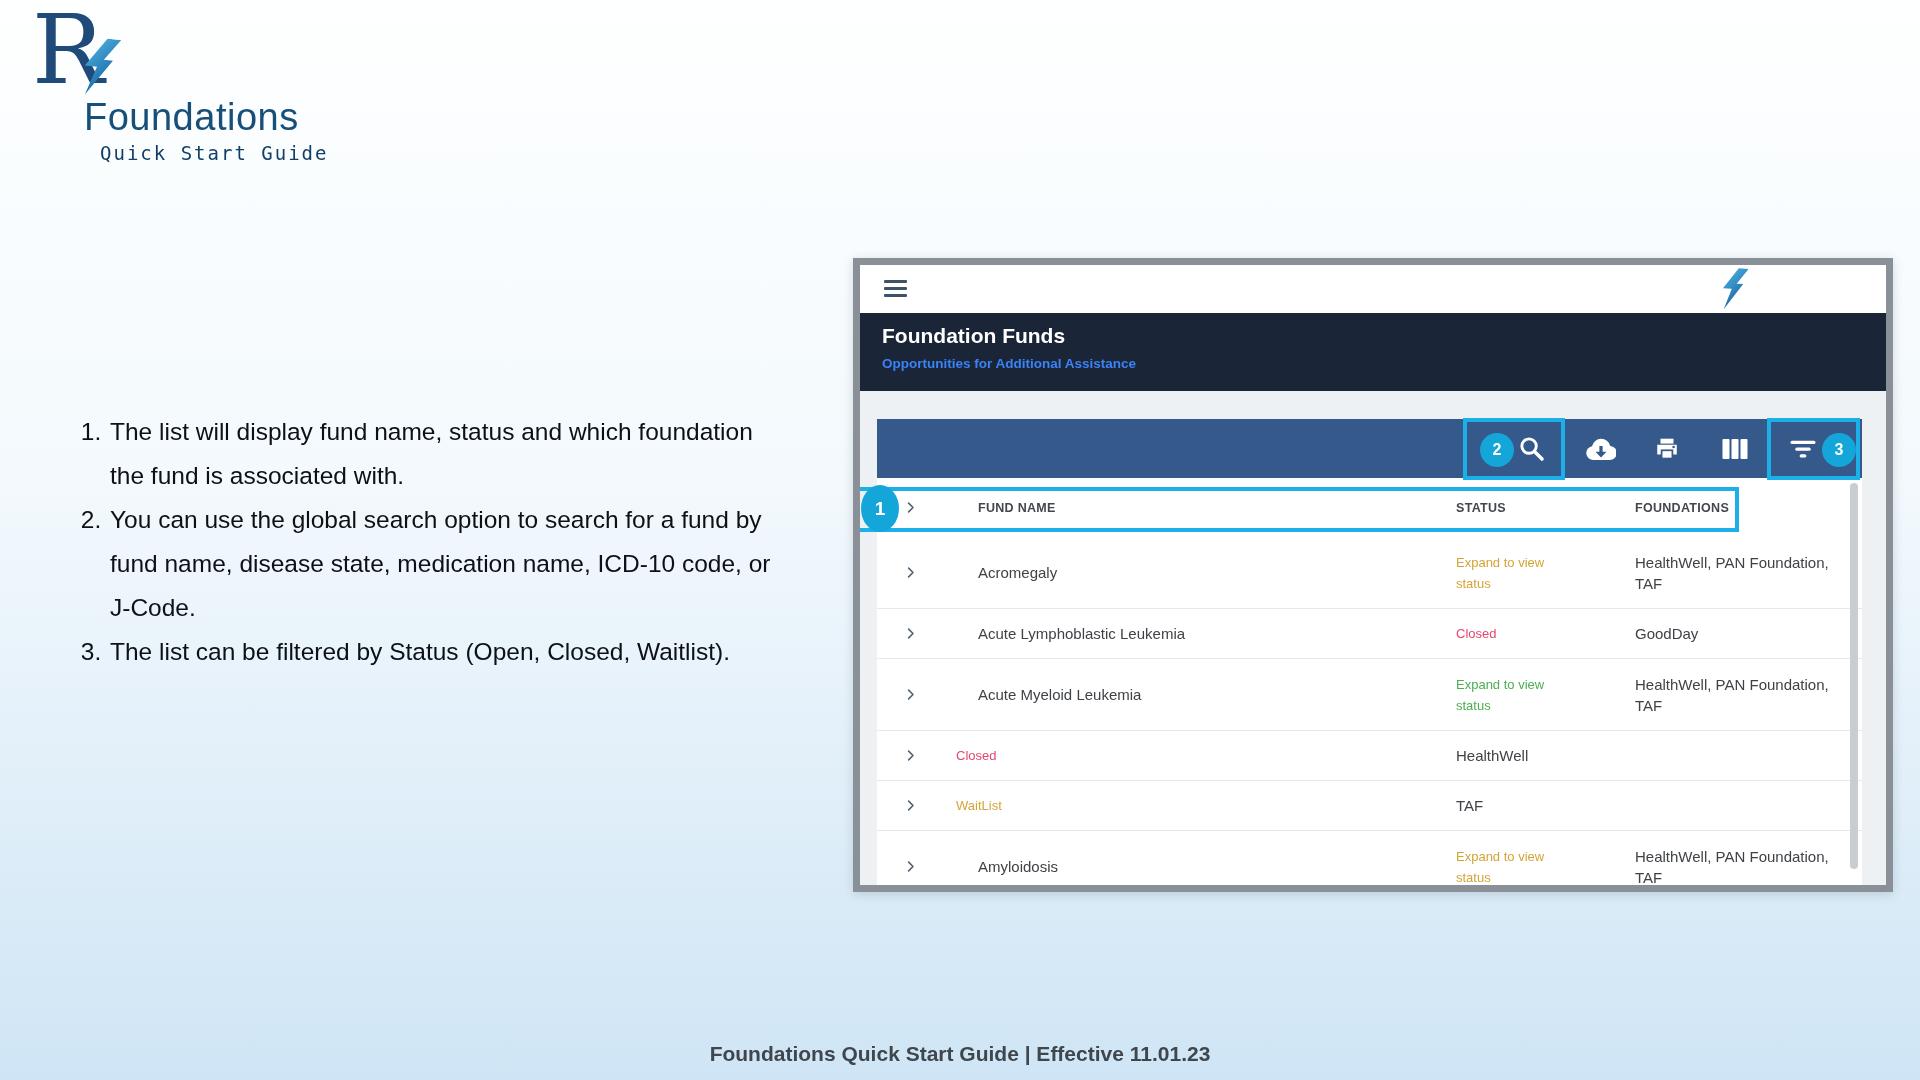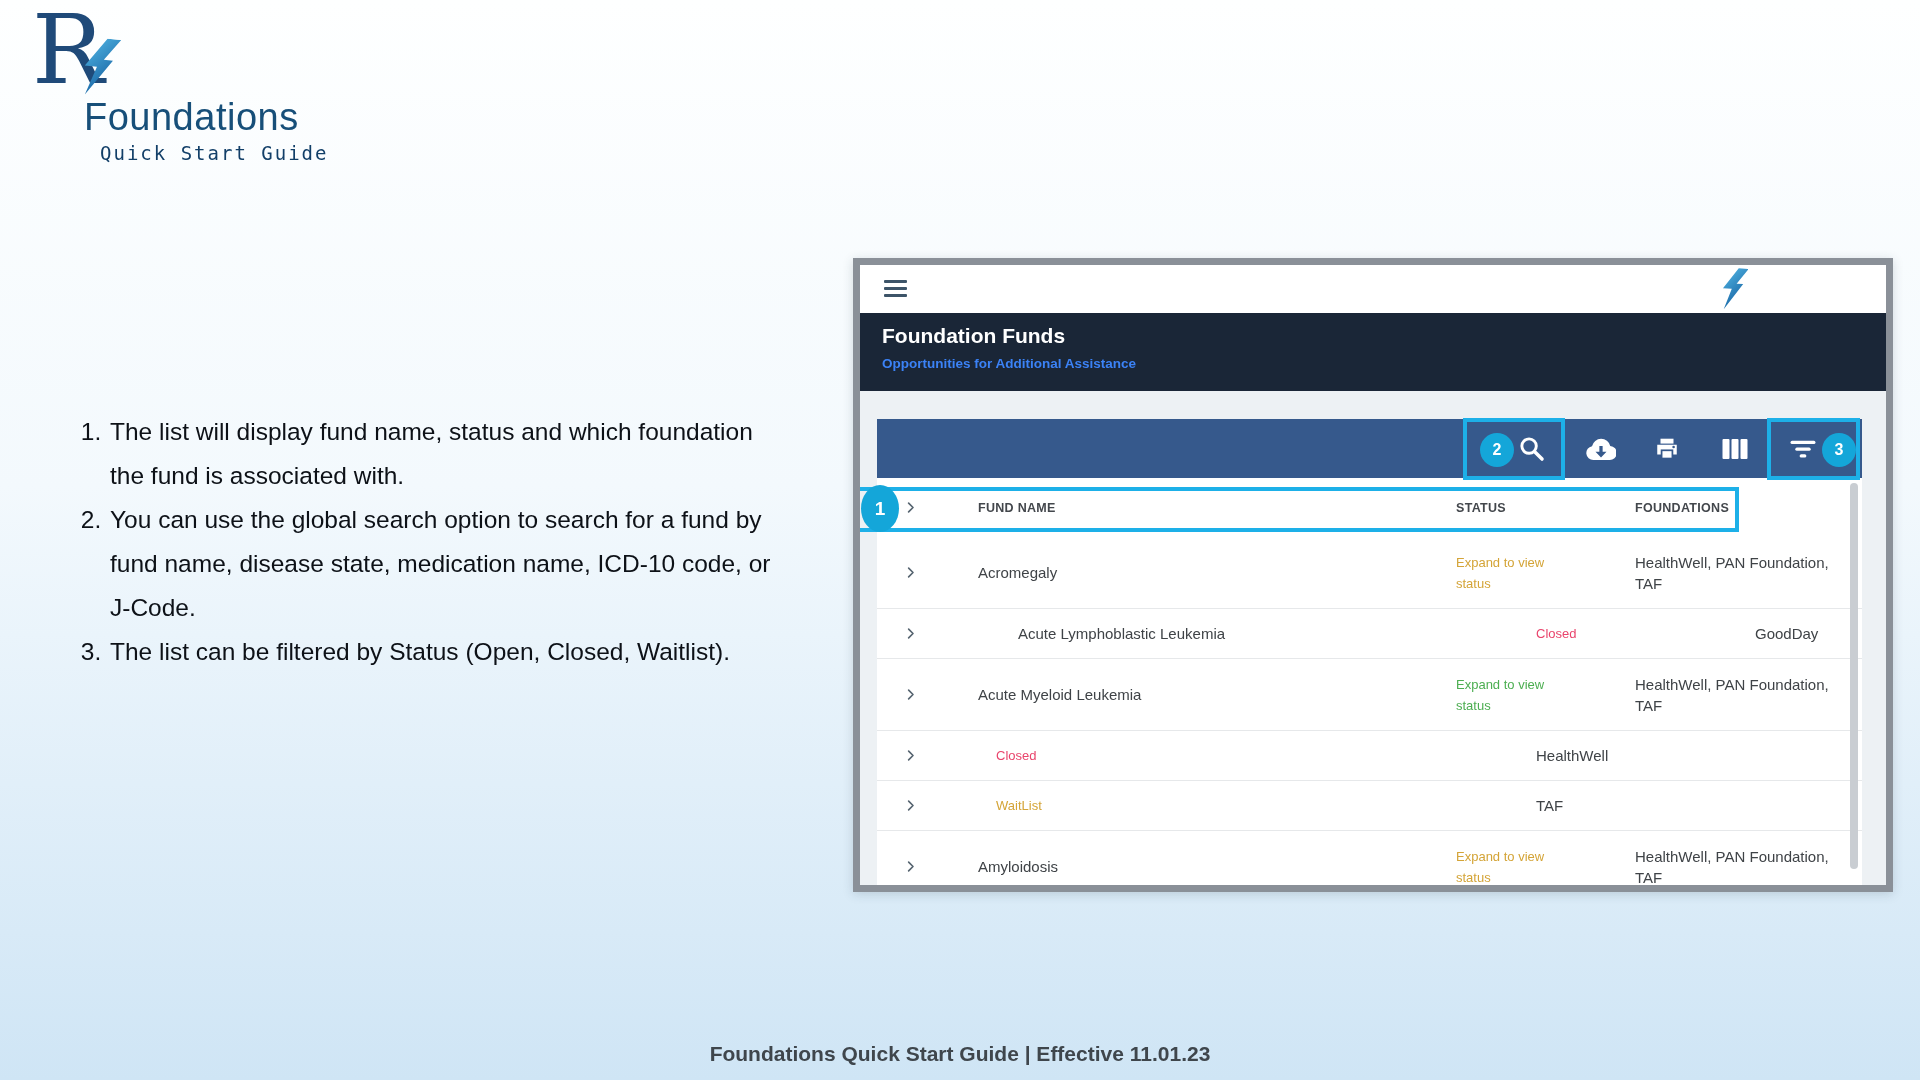--- a/index.html
+++ b/index.html
@@ -98,21 +98,21 @@
   .th-fund { padding-left:22px; }
   .chev-cell { padding-left:26px; display:flex; align-items:center; }
 
   
   .tbody { position:absolute; left:17px; top:272px; width:985px; height:348px; background:#fff; overflow:hidden; }
   .row {
     display:grid; grid-template-columns:79px 500px 179px 1fr; align-items:center;
     border-bottom:1px solid #e6e8ea; cursor:pointer; background:#fff;
   }
   .row.tall { height:72px; }
-  .row.short { height:50px;gap:40px; }
+  .row.short { height:50px; }
   .cell-fund { padding-left:22px; font-size:15px; color:#3f4347; }
   .status-text { display:inline-block; max-width:112px; font-size:13px; line-height:21px; }
   .cell-found { font-size:15px; color:#3f4347; line-height:21px; padding-right:28px; }
 
   
   .scroll-thumb {
     position:absolute; left:990px; top:218px; width:8px; height:386px;
     background:#c9cdd2; border-radius:4px; z-index:5; cursor:grab;
   }
 

